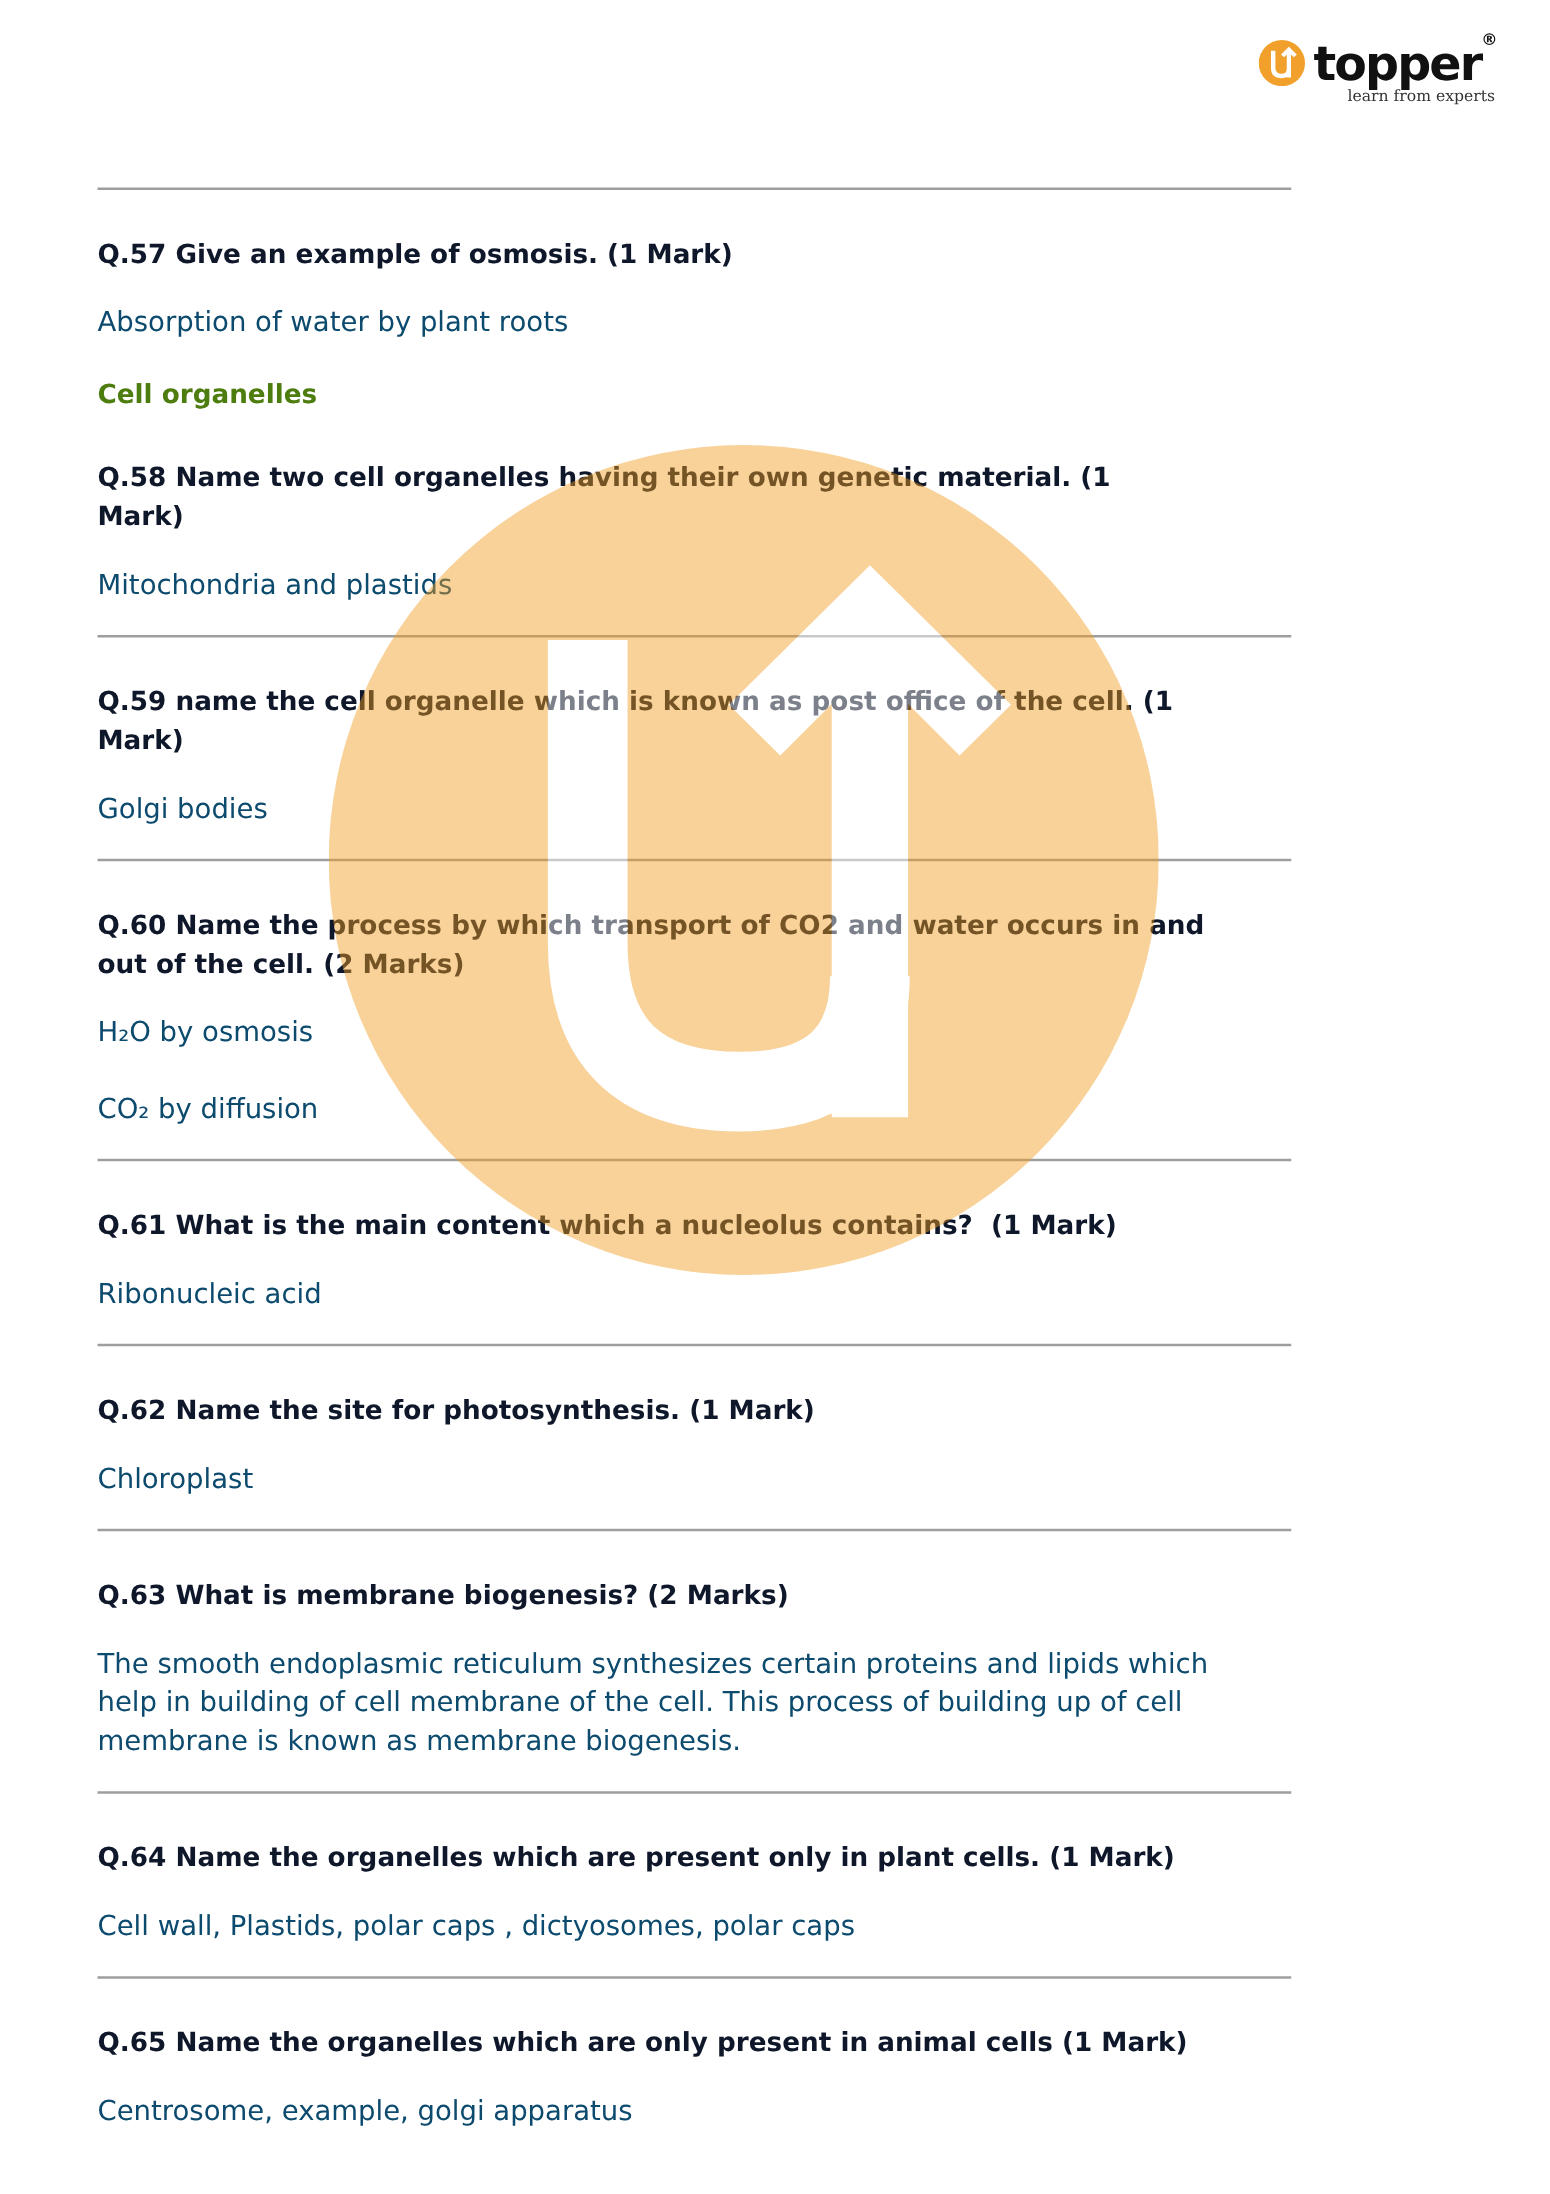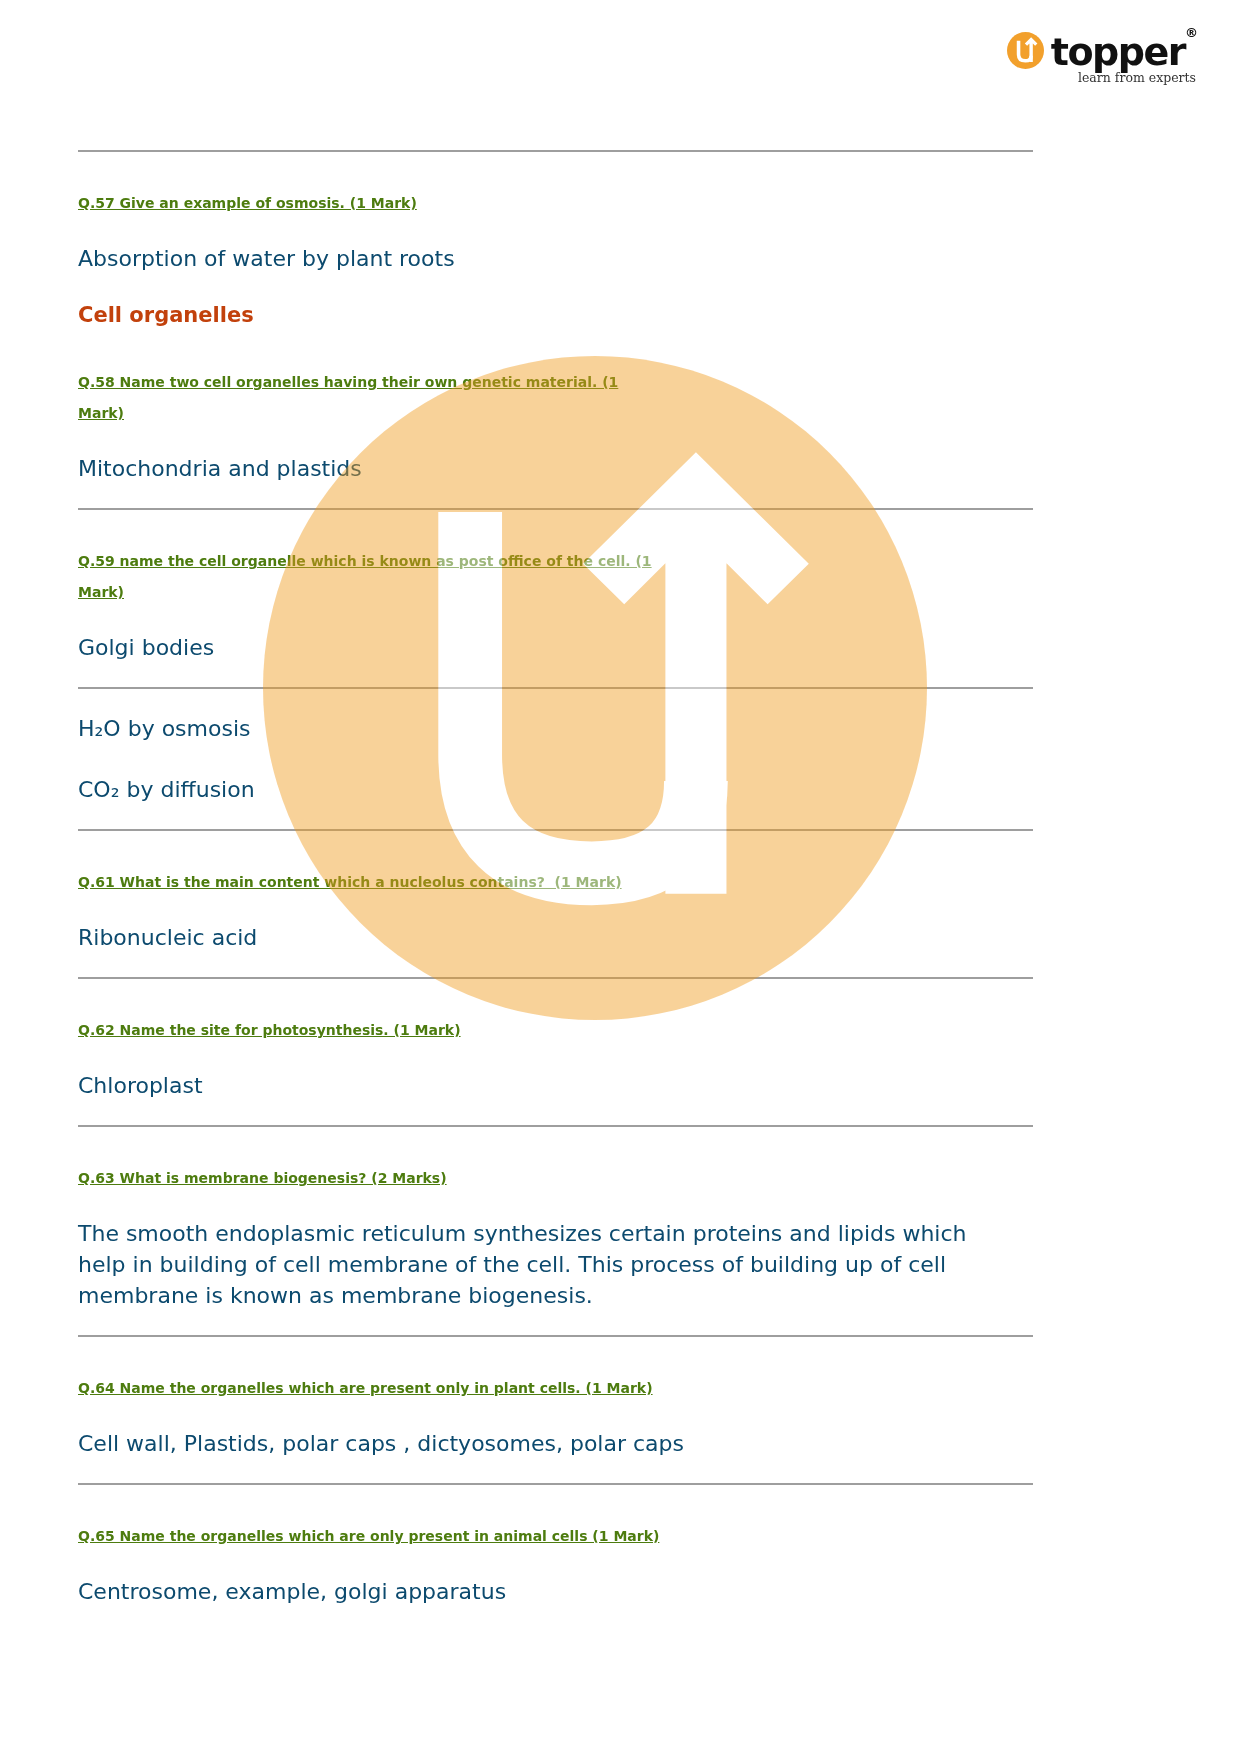--- a/index.html
+++ b/index.html
@@ -21,22 +21,22 @@
   .brand-reg{font-size:13px;font-weight:bold;color:#111;vertical-align:28px;letter-spacing:0;}
   .brand-tagline{
     font-family:"DejaVu Serif","Liberation Serif",serif;
     font-size:12.5px;color:#333333;margin-top:-3px;margin-right:2px;
   }
 
   
   .content{position:relative;margin-left:78px;width:955px;padding-top:150px;z-index:1;}
   hr.rule{border:none;border-top:2px solid #9e9e9e;margin:24px 0 0 0;height:0;}
   hr.rule:first-child{margin-top:0;}
-  .question{font-size:14px;font-weight:bold;color:#4d7c0f;line-height:31px;margin:36px 0 0 0;white-space:pre-wrap;text-decoration:underline;}
-  .heading{font-size:21px;font-weight:bold;color:#c2410c;line-height:31px;margin:26px 0 0 0;white-space:pre-wrap;}
+  .question{font-size:21px;font-weight:bold;color:#0f172a;line-height:31px;margin:36px 0 0 0;white-space:pre-wrap;}
+  .heading{font-size:21px;font-weight:bold;color:#4d7c0f;line-height:31px;margin:26px 0 0 0;white-space:pre-wrap;}
   .answer{font-size:22px;color:#0c4a6e;line-height:31px;margin:24px 0 0 0;white-space:pre-wrap;}
   .answer + .answer{margin-top:30px;}
 
   
   .watermark{
     position:absolute;left:263px;top:356px;width:664px;height:664px;
     opacity:0.45;z-index:5;pointer-events:none;
   }
 </style>
 </head>
@@ -62,20 +62,22 @@
       <div class="answer">Absorption of water by plant roots</div>
       <div class="heading">Cell organelles</div>
       <div class="question">Q.58 Name two cell organelles having their own genetic material. (1
 Mark)</div>
       <div class="answer">Mitochondria and plastids</div>
       <hr class="rule">
       <div class="question">Q.59 name the cell organelle which is known as post office of the cell. (1
 Mark)</div>
       <div class="answer">Golgi bodies</div>
       <hr class="rule">
+      <div class="question">Q.60 Name the process by which transport of CO2 and water occurs in and
+out of the cell. (2 Marks)</div>
       <div class="answer">H₂O by osmosis</div>
       <div class="answer">CO₂ by diffusion</div>
       <hr class="rule">
       <div class="question">Q.61 What is the main content which a nucleolus contains?  (1 Mark)</div>
       <div class="answer">Ribonucleic acid</div>
       <hr class="rule">
       <div class="question">Q.62 Name the site for photosynthesis. (1 Mark)</div>
       <div class="answer">Chloroplast</div>
       <hr class="rule">
       <div class="question">Q.63 What is membrane biogenesis? (2 Marks)</div>

